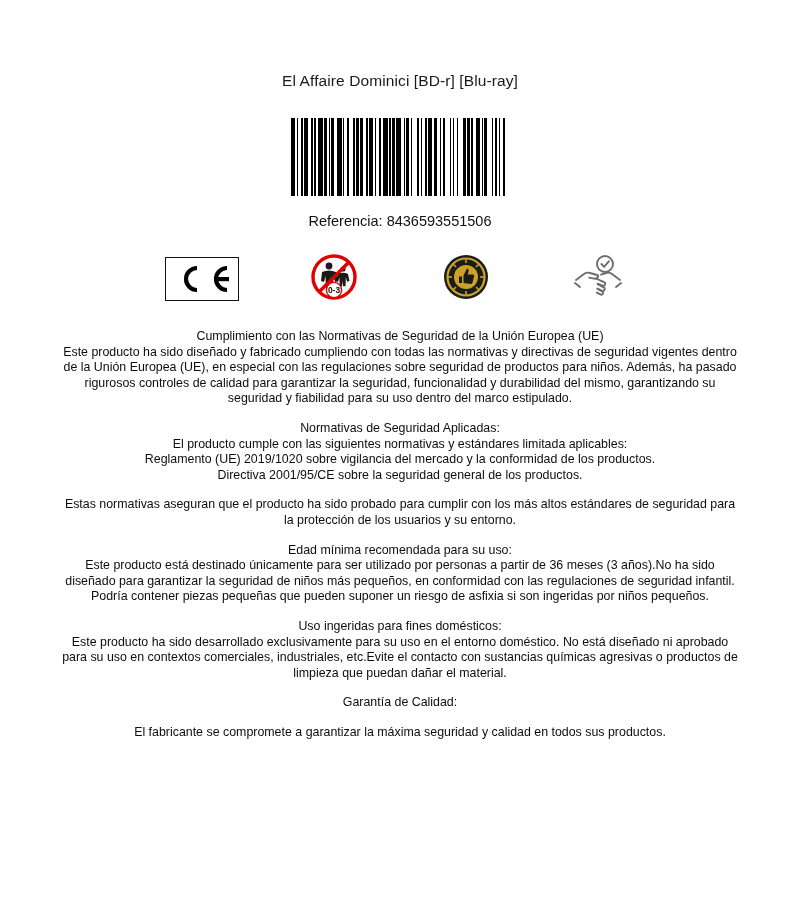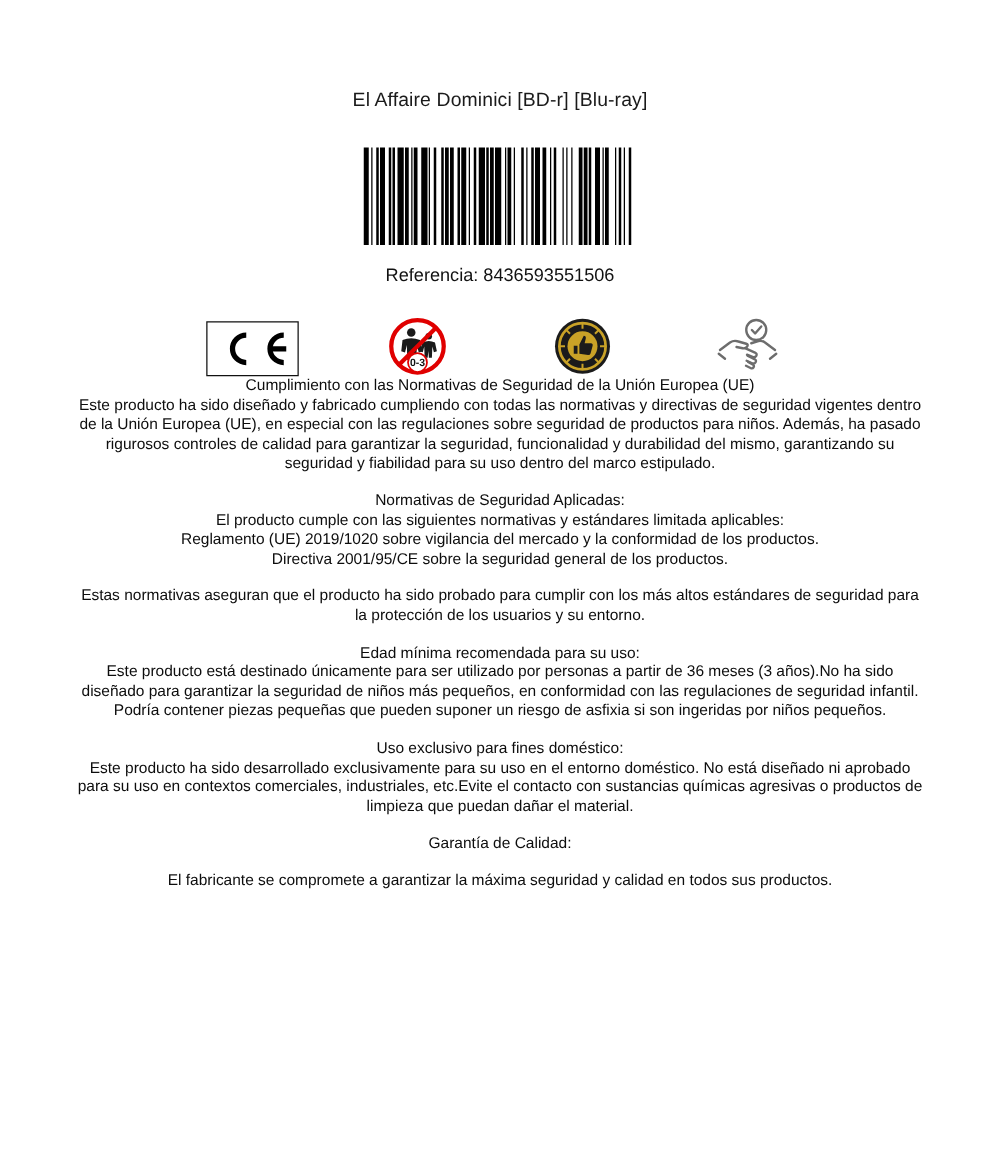--- a/index.html
+++ b/index.html
@@ -77,20 +77,21 @@
   }
   .ce-mark svg { display: block; }
   
   .no3-icon { position: relative; width: 48px; height: 48px; }
   
   .medal-icon { width: 48px; height: 48px; }
   
   .hand-icon { width: 52px; height: 48px; }
 
   .body-text {
+    margin-top: 28px;
     padding: 0 20px;
   }
   .blk {
     text-align: center;
     font-size: 12.4px;
     line-height: 15.6px;
     color: #0d0d0d;
     margin: 0 0 14px 0;
   }
   .blk p { margin: 0; }
@@ -293,21 +294,21 @@
         <p>Directiva 2001/95/CE sobre la seguridad general de los productos.</p>
       </div>
       <div class="blk">
         <p>Estas normativas aseguran que el producto ha sido probado para cumplir con los más altos estándares de seguridad para la protección de los usuarios y su entorno.</p>
       </div>
       <div class="blk">
         <p class="heading-line">Edad mínima recomendada para su uso:</p>
         <p>Este producto está destinado únicamente para ser utilizado por personas a partir de 36 meses (3 años).No ha sido diseñado para garantizar la seguridad de niños más pequeños, en conformidad con las regulaciones de seguridad infantil. Podría contener piezas pequeñas que pueden suponer un riesgo de asfixia si son ingeridas por niños pequeños.</p>
       </div>
       <div class="blk">
-        <p class="heading-line">Uso exclusivo para fines doméstico:</p>
+        <p class="heading-line">Uso ingeridas para fines domésticos:</p>
         <p>Este producto ha sido desarrollado exclusivamente para su uso en el entorno doméstico. No está diseñado ni aprobado para su uso en contextos comerciales, industriales, etc.Evite el contacto con sustancias químicas agresivas o productos de limpieza que puedan dañar el material.</p>
       </div>
       <div class="blk">
         <p class="heading-line">Garantía de Calidad:</p>
       </div>
       <div class="blk">
         <p>El fabricante se compromete a garantizar la máxima seguridad y calidad en todos sus productos.</p>
       </div>
     </div>
 

